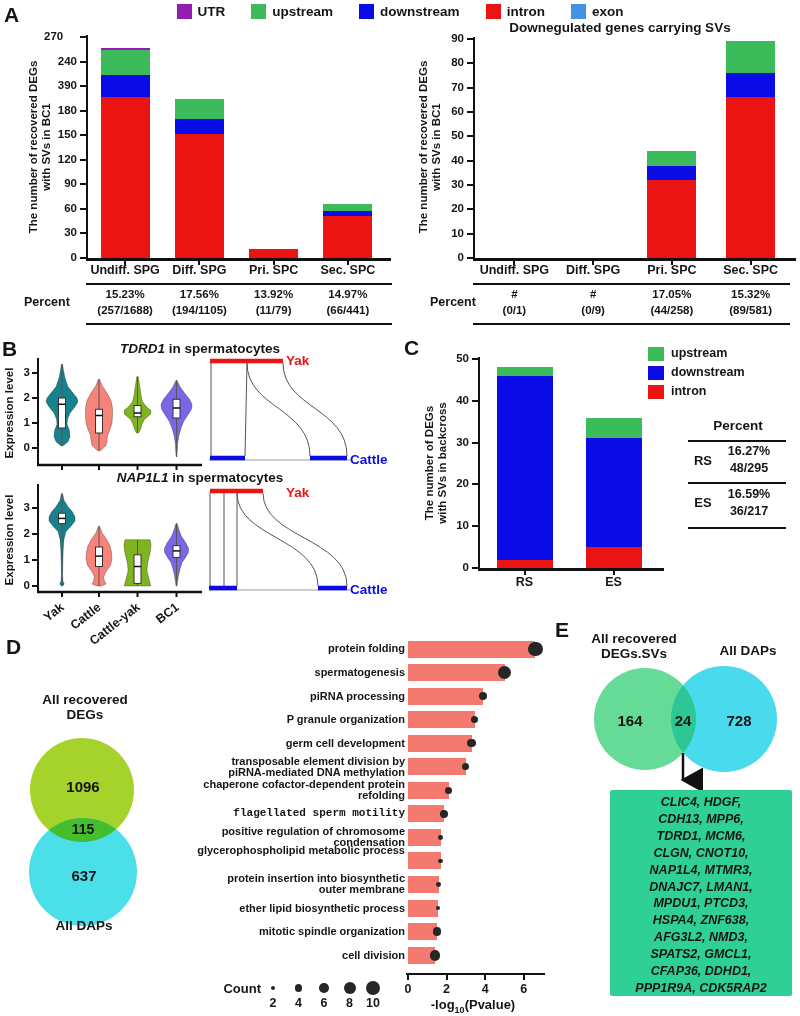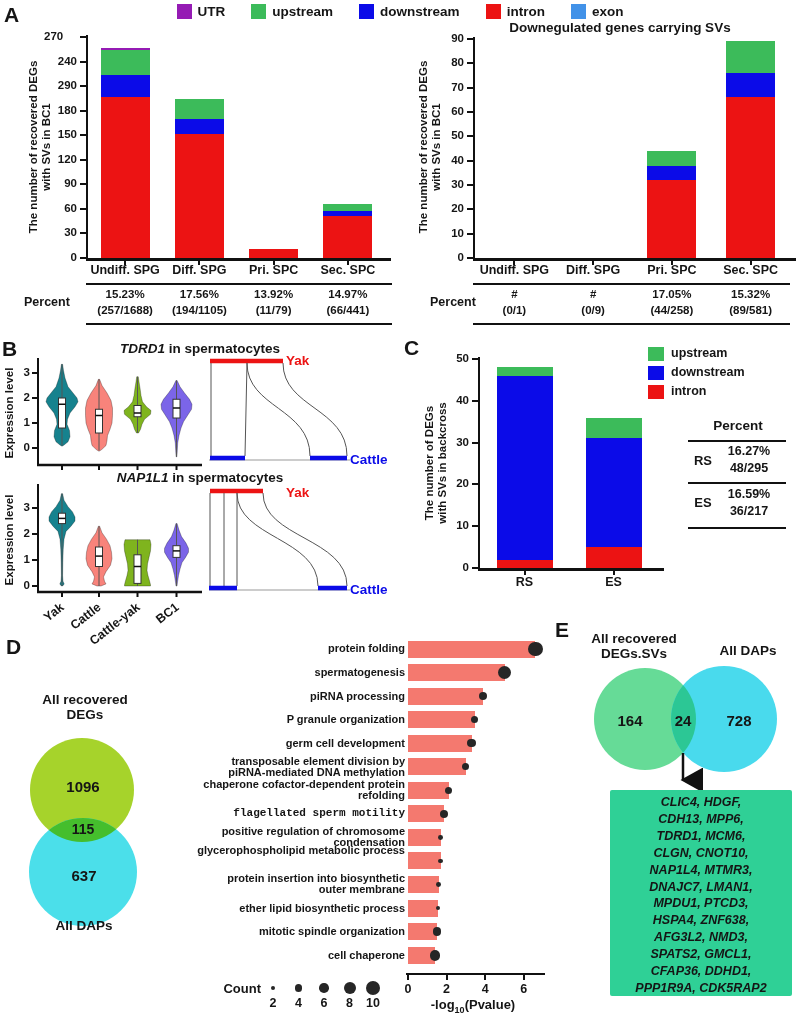--- a/index.html
+++ b/index.html
@@ -57,21 +57,21 @@
       <div class="abs" style="left: 44px; top: 183.889px; width: 33px; text-align: right; font-size: 11.5px;">60</div>
       <div class="abs" style="left: 80px; top: 165.333px; width: 6px; height: 2px; background: rgb(17, 17, 17);"></div>
       <div class="abs" style="left: 44px; top: 159.333px; width: 33px; text-align: right; font-size: 11.5px;">90</div>
       <div class="abs" style="left: 80px; top: 140.778px; width: 6px; height: 2px; background: rgb(17, 17, 17);"></div>
       <div class="abs" style="left: 44px; top: 134.778px; width: 33px; text-align: right; font-size: 11.5px;">120</div>
       <div class="abs" style="left: 80px; top: 116.222px; width: 6px; height: 2px; background: rgb(17, 17, 17);"></div>
       <div class="abs" style="left: 44px; top: 110.222px; width: 33px; text-align: right; font-size: 11.5px;">150</div>
       <div class="abs" style="left: 80px; top: 91.6667px; width: 6px; height: 2px; background: rgb(17, 17, 17);"></div>
       <div class="abs" style="left: 44px; top: 85.6667px; width: 33px; text-align: right; font-size: 11.5px;">180</div>
       <div class="abs" style="left: 80px; top: 67.1111px; width: 6px; height: 2px; background: rgb(17, 17, 17);"></div>
-      <div class="abs" style="left: 44px; top: 61.1111px; width: 33px; text-align: right; font-size: 11.5px;">290</div>
+      <div class="abs" style="left: 44px; top: 61.1111px; width: 33px; text-align: right; font-size: 11.5px;">390</div>
       <div class="abs" style="left: 80px; top: 42.5556px; width: 6px; height: 2px; background: rgb(17, 17, 17);"></div>
       <div class="abs" style="left: 44px; top: 36.5556px; width: 33px; text-align: right; font-size: 11.5px;">240</div>
       <div class="abs" style="left: 80px; top: 18px; width: 6px; height: 2px; background: rgb(17, 17, 17);"></div>
       <div class="abs" style="left: 44px; top: 12px; width: 33px; text-align: left; font-size: 11.5px;">270</div>
       <div class="abs" style="left: 100.625px; top: 78.7519px; width: 49px; height: 161.248px; background: rgb(236, 19, 19);"></div>
       <div class="abs" style="left: 100.625px; top: 56.6519px; width: 49px; height: 22.1px; background: rgb(11, 11, 232);"></div>
       <div class="abs" style="left: 100.625px; top: 32.0963px; width: 49px; height: 24.5556px; background: rgb(60, 187, 90);"></div>
       <div class="abs" style="left: 100.625px; top: 29.6407px; width: 49px; height: 2.45556px; background: rgb(149, 27, 180);"></div>
       <div class="abs" style="left: 124.125px; top: 242.5px; width: 2px; height: 4px; background: rgb(17, 17, 17);"></div>
       <div class="abs" style="left: 77.125px; top: 245px; width: 96px; text-align: center; font-size: 12.5px;">Undiff. SPG</div>
@@ -348,21 +348,21 @@
       <div class="abs" style="left: 163px; top: 242.725px; width: 242px; height: 23.55px; display: flex; align-items: center; justify-content: flex-end; text-align: right; font-size: 11px; line-height: 11px; white-space: pre;">protein insertion into biosynthetic
 outer membrane</div>
       <div class="abs" style="left: 408px; top: 246px; width: 30.88px; height: 17px; background: rgb(244, 121, 111);"></div>
       <div class="abs" style="left: 436.48px; top: 252.1px; width: 4.8px; height: 4.8px; border-radius: 50%; background: rgb(38, 38, 38);"></div>
       <div class="abs" style="left: 163px; top: 266.275px; width: 242px; height: 23.55px; display: flex; align-items: center; justify-content: flex-end; text-align: right; font-size: 11px; line-height: 11px; white-space: pre;">ether lipid biosynthetic process</div>
       <div class="abs" style="left: 408px; top: 269.55px; width: 29.915px; height: 17px; background: rgb(244, 121, 111);"></div>
       <div class="abs" style="left: 435.515px; top: 275.65px; width: 4.8px; height: 4.8px; border-radius: 50%; background: rgb(38, 38, 38);"></div>
       <div class="abs" style="left: 163px; top: 289.825px; width: 242px; height: 23.55px; display: flex; align-items: center; justify-content: flex-end; text-align: right; font-size: 11px; line-height: 11px; white-space: pre;">mitotic spindle organization</div>
       <div class="abs" style="left: 408px; top: 293.1px; width: 28.95px; height: 17px; background: rgb(244, 121, 111);"></div>
       <div class="abs" style="left: 432.75px; top: 297.4px; width: 8.4px; height: 8.4px; border-radius: 50%; background: rgb(38, 38, 38);"></div>
-      <div class="abs" style="left: 163px; top: 313.375px; width: 242px; height: 23.55px; display: flex; align-items: center; justify-content: flex-end; text-align: right; font-size: 11px; line-height: 11px; white-space: pre;">cell chaperone</div>
+      <div class="abs" style="left: 163px; top: 313.375px; width: 242px; height: 23.55px; display: flex; align-items: center; justify-content: flex-end; text-align: right; font-size: 11px; line-height: 11px; white-space: pre;">cell division</div>
       <div class="abs" style="left: 408px; top: 316.65px; width: 27.02px; height: 17px; background: rgb(244, 121, 111);"></div>
       <div class="abs" style="left: 429.62px; top: 319.75px; width: 10.8px; height: 10.8px; border-radius: 50%; background: rgb(38, 38, 38);"></div>
       <div class="abs" style="left: 406px; top: 343px; width: 139px; height: 2px; background: rgb(17, 17, 17);"></div>
       <div class="abs" style="left: 407px; top: 343px; width: 2px; height: 7px; background: rgb(17, 17, 17);"></div>
       <div class="abs" style="left: 396px; top: 352px; width: 24px; text-align: center; font-size: 12.5px;">0</div>
       <div class="abs" style="left: 445.6px; top: 343px; width: 2px; height: 7px; background: rgb(17, 17, 17);"></div>
       <div class="abs" style="left: 434.6px; top: 352px; width: 24px; text-align: center; font-size: 12.5px;">2</div>
       <div class="abs" style="left: 484.2px; top: 343px; width: 2px; height: 7px; background: rgb(17, 17, 17);"></div>
       <div class="abs" style="left: 473.2px; top: 352px; width: 24px; text-align: center; font-size: 12.5px;">4</div>
       <div class="abs" style="left: 522.8px; top: 343px; width: 2px; height: 7px; background: rgb(17, 17, 17);"></div>

